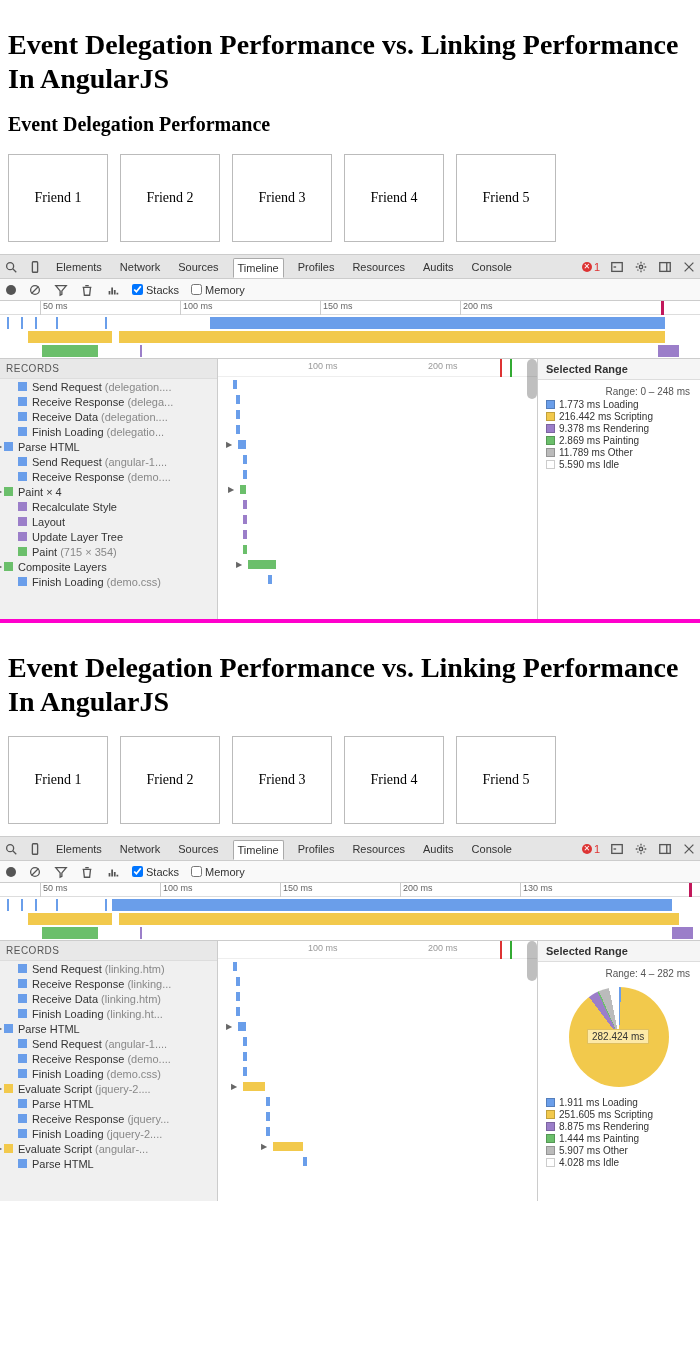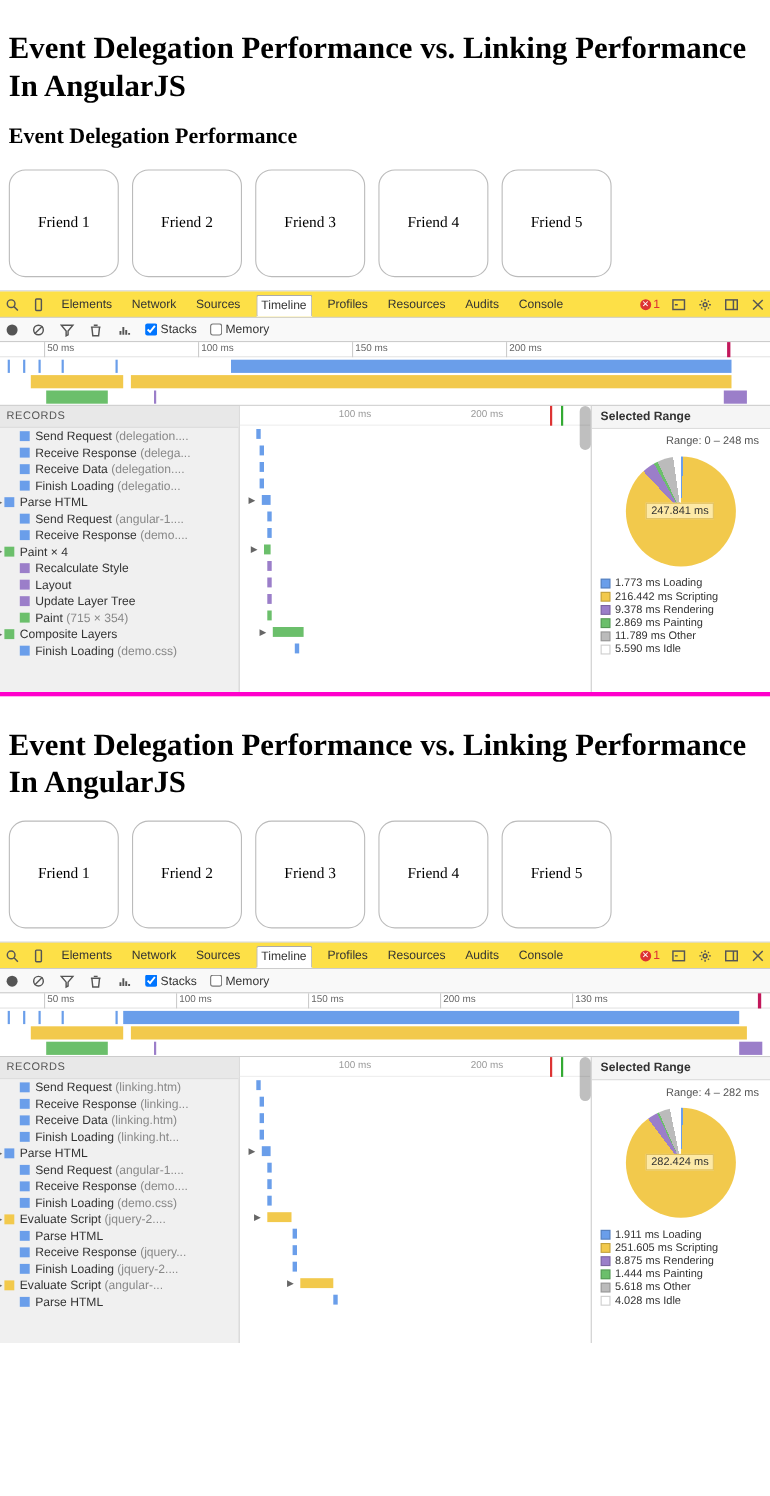--- a/index.html
+++ b/index.html
@@ -3,23 +3,23 @@
 <meta charset="utf-8">
 <style>
 * { box-sizing: border-box; margin: 0; padding: 0; }
 body { font-family: "Helvetica Neue", Arial, sans-serif; font-size: 12px; background: #fff; width: 700px; }
 .section { border-bottom: 4px solid #ff00cc; }
 .section:last-child { border-bottom: none; }
 .page-top { padding: 8px 8px 12px 8px; }
 h1 { font-family: Liberation Serif, serif; font-size: 28px; font-weight: bold; margin: 20px 0 18px 0; line-height: 1.2; }
 h2 { font-family: Georgia, "Times New Roman", serif; font-size: 20px; font-weight: bold; margin: 0 0 18px 0; }
 .friends { display: flex; gap: 12px; }
-.friend { border: 1px solid #bbb; border-radius: 15px; width: 100px; height: 98px; display: flex; align-items: center; justify-content: center; font-family: Georgia, serif; font-size: 14px; }
+.friend { border: 1px solid #bbb; border-radius: 0; width: 100px; height: 88px; display: flex; align-items: center; justify-content: center; font-family: Georgia, serif; font-size: 14px; }
 .devtools { border-top: 1px solid #ccc; background: #fff; font-size: 11px; color: #333; }
-.dt-tabs { display: flex; align-items: center; height: 24px; border-bottom: 1px solid #ccc; padding: 0 4px; gap: 10px; background: #fde047; }
+.dt-tabs { display: flex; align-items: center; height: 24px; border-bottom: 1px solid #ccc; padding: 0 4px; gap: 10px; background: #e5e5e5; }
 .dt-tabs .tab { padding: 3px 4px; cursor: default; }
 .dt-tabs .tab.active { background: #fff; border: 1px solid #aaa; border-bottom: 1px solid #fff; border-radius: 2px 2px 0 0; position: relative; top: 1px; }
 .dt-tabs .spacer { flex: 1; }
 .dt-tabs .err { color: #d33; display: flex; align-items: center; gap: 2px; }
 .dt-tabs .errdot { width: 10px; height: 10px; border-radius: 50%; background: #d33; color: #fff; font-size: 8px; display: flex; align-items: center; justify-content: center; }
 .ico { width: 14px; height: 14px; display: inline-block; }
 .dt-toolbar { display: flex; align-items: center; height: 22px; border-bottom: 1px solid #ccc; padding: 0 6px; gap: 12px; background: #f9f9f9; }
 .dt-toolbar .rec { width: 10px; height: 10px; border-radius: 50%; background: #555; }
 .dt-toolbar .chk { display: flex; align-items: center; gap: 3px; }
 .dt-toolbar input[type=checkbox] { width: 11px; height: 11px; }
@@ -276,25 +276,20 @@
               </div>
               <div class="mid-row">
                 <div class="mid-bar c-load" style="left:50px;width:4px"></div>
               </div>
             </div>
           <div class="scrollbar-v"></div>
         </div>
         <div class="rec-right">
           <div class="sel-hdr">Selected Range</div>
           <div class="range-txt">Range: 0 – 248 ms</div>
-          <div class="pie-wrap">
-            <div class="pie" style="background:conic-gradient(#6a9eea 0deg 2.575360816007037deg,#f2c94c 2.575360816007037deg 316.96692637618474deg,#9b7ec9 316.96692637618474deg 330.58888561618136deg,#6bbf6b 330.58888561618136deg 334.75623484411375deg,#bbb 334.75623484411375deg 351.88027808151196deg,#fff 351.88027808151196deg 360deg)">
-              <div class="pie-label">247.841 ms</div>
-            </div>
-          </div>
           <div class="legend">
               <div class="legend-row">
     <span class="legend-sq c-load"></span>
     <span>1.773 ms Loading</span>
   </div>
               <div class="legend-row">
     <span class="legend-sq c-script"></span>
     <span>216.442 ms Scripting</span>
   </div>
               <div class="legend-row">
@@ -551,21 +546,21 @@
               <div class="legend-row">
     <span class="legend-sq c-render"></span>
     <span>8.875 ms Rendering</span>
   </div>
               <div class="legend-row">
     <span class="legend-sq c-paint"></span>
     <span>1.444 ms Painting</span>
   </div>
               <div class="legend-row">
     <span class="legend-sq c-other"></span>
-    <span>5.618 ms Other</span>
+    <span>5.907 ms Other</span>
   </div>
               <div class="legend-row">
     <span class="legend-sq c-idle"></span>
     <span>4.028 ms Idle</span>
   </div>
             </div>
         </div>
       </div>
     </div>
   </div>

